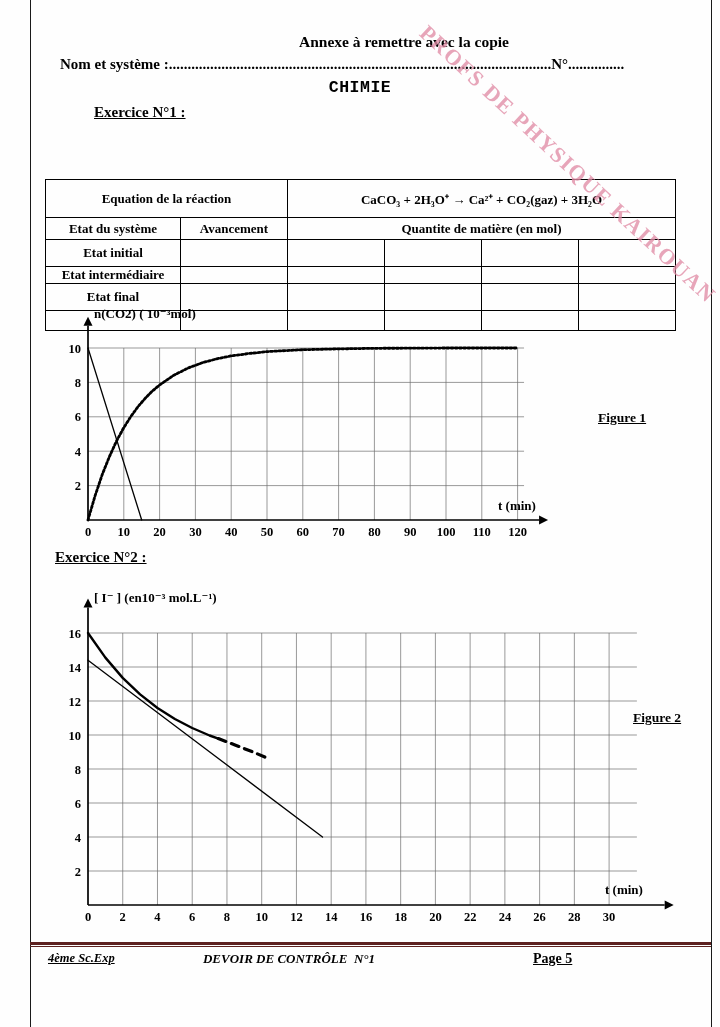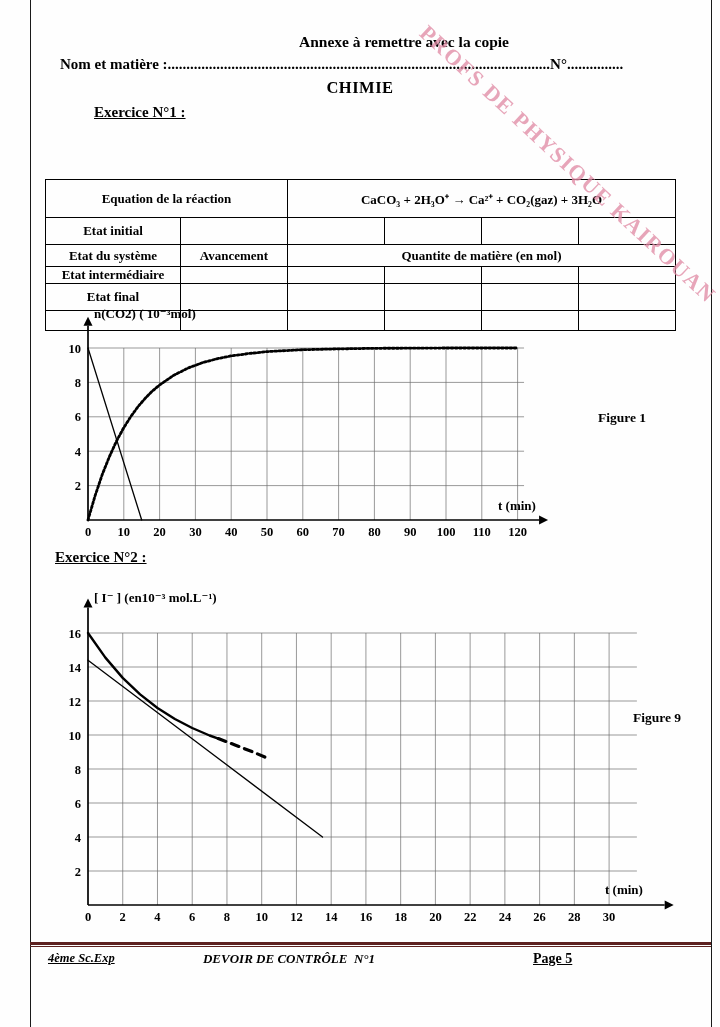--- a/index.html
+++ b/index.html
@@ -6,39 +6,39 @@
   body{background:#ffffff;}
   .page{position:relative;width:720px;height:1027px;background:#fefefe;
         font-family:"Liberation Serif",serif;color:#000;overflow:hidden;margin:0 auto;}
   .side-border{position:absolute;top:0;height:1027px;border-left:1.5px solid #1a1a1a;}
   .sb-left{left:30px;} .sb-right{left:711px;}
   .doc-title{position:absolute;top:33px;left:0;width:720px;text-align:center;
              font-weight:bold;font-size:15.5px;margin-left:44px;}
   .name-line{position:absolute;top:56px;left:60px;width:612px;font-weight:bold;
              font-size:15px;white-space:nowrap;overflow:hidden;}
   .subject{position:absolute;top:78px;left:0;width:720px;text-align:center;
-           font-weight:bold;font-size:16.5px;letter-spacing:0.5px;}
+           font-weight:bold;font-size:16.5px;letter-spacing:0.5px;font-family:Liberation Mono, monospace;}
   .ex-title{position:absolute;left:55px;font-weight:bold;font-size:15px;
             text-decoration:underline;}
   .ex1{top:104px;margin-left:39px;} .ex2{top:549px;}
   .tbl{position:absolute;left:45px;top:133px;width:630px;border-collapse:collapse;
        table-layout:fixed;margin-top:46px;}
   .tbl td{border:1.4px solid #000;text-align:center;vertical-align:middle;
           font-weight:bold;font-size:13px;padding:0 2px;overflow:hidden;}
   .eq-label{font-size:13.5px;}
   .eq-cell{font-size:14px;font-family:Liberation Serif, serif;}
   .qty-hdr{font-size:12px;}
   .chart{position:absolute;}
   .c1{left:30px;top:298px;width:620px;height:250px;}
   .c2{left:30px;top:582px;width:660px;height:345px;}
   .axis-label{position:absolute;font-weight:bold;font-size:13px;white-space:nowrap;
               font-family:"Liberation Serif","DejaVu Sans",serif;}
   .ylab1{left:64px;top:8px;} .xlab1{left:468px;top:200px;}
   .ylab2{left:64px;top:8px;} .xlab2{left:575px;top:300px;}
-  .fig-label{position:absolute;font-weight:bold;font-size:13.5px;}
+  .fig-label{position:absolute;font-weight:bold;font-size:13.5px;text-decoration:underline;}
   .fl1{left:598px;top:410px;} .fl2{left:633px;top:710px;}
   .watermark{position:absolute;left:432px;top:20px;transform:rotate(43deg);
              transform-origin:0 0;font-size:22px;font-weight:bold;letter-spacing:1.5px;
              color:rgba(224,140,165,0.78);white-space:nowrap;z-index:6;pointer-events:none;
              font-family:"Liberation Serif","DejaVu Sans",serif;}
   .footer-rule{position:absolute;left:30px;top:942px;width:681px;height:5px;
                border-top:3px solid #5d2120;border-bottom:1.3px solid #5d2120;}
   .f-left{position:absolute;left:48px;top:951px;font-style:italic;font-weight:bold;
           font-size:12.5px;text-decoration:underline;}
   .f-center{position:absolute;left:0;top:951px;width:578px;text-align:center;
@@ -50,52 +50,52 @@
 <body>
 
 <div class="page">
   <div class="side-border sb-left"></div>
   <div class="side-border sb-right"></div>
 
   <div class="watermark">PROFS DE PHYSIQUE KAIROUAN</div>
 
   <div class="doc-title">Annexe à remettre avec la copie</div>
 
-  <div class="name-line"><span>Nom et matière :</span><span>......................................................................................................</span><span>N°</span><span>...............</span></div>
+  <div class="name-line"><span>Nom et système :</span><span>......................................................................................................</span><span>N°</span><span>...............</span></div>
 
   <div class="subject">CHIMIE</div>
 
   <div class="ex-title ex1">Exercice N°1 :</div>
 
   <table class="tbl">
     <colgroup>
       <col style="width:135px">
         <col style="width:107px">
       <col style="width:97px">
         <col style="width:97px">
         <col style="width:97px">
         <col style="width:97px">
     </colgroup>
     <tbody>
         <tr style="height:38px">
       <td colspan="2" class="eq-label">Equation de la réaction</td>
       <td colspan="4" class="eq-cell">CaCO₃  +  2H₃O⁺    →    Ca²⁺  +  CO₂(gaz)   +  3H₂O</td>
     </tr>
-    <tr style="height:27px">
-      <td>Etat initial</td>
-      <td></td>
-      <td></td>
-      <td></td>
-      <td></td>
-      <td></td>
-    </tr>
     <tr style="height:22px">
       <td>Etat du système</td>
       <td>Avancement</td>
       <td colspan="4" class="qty-hdr">Quantite de matière (en mol)</td>
+    </tr>
+    <tr style="height:27px">
+      <td>Etat initial</td>
+      <td></td>
+      <td></td>
+      <td></td>
+      <td></td>
+      <td></td>
     </tr>
     <tr style="height:14px">
       <td>Etat intermédiaire</td>
       <td></td>
       <td></td>
       <td></td>
       <td></td>
       <td></td>
     </tr>
     <tr style="height:27px">
@@ -237,19 +237,19 @@
           <text x="51" y="89.5" text-anchor="end">14</text>
           <text x="51" y="55.5" text-anchor="end">16</text>
         </g>
         <polyline points="58.0,51.0 75.4,75.6 92.7,95.9 110.1,112.4 127.5,126.0 144.9,137.0 162.2,146.0 179.6,153.5 188.3,156.6" fill="none" stroke="#000" stroke-width="2.4" stroke-linecap="round" stroke-linejoin="round"></polyline>
         <polyline points="188.3,156.6 205.6,163.2 223.0,170.0 236.9,175.9" fill="none" stroke="#000" stroke-width="3.2" stroke-linecap="round" stroke-linejoin="round" stroke-dasharray="8 6"></polyline>
         <polyline points="58.0,78.2 292.5,255.0" fill="none" stroke="#000" stroke-width="1.3" stroke-linecap="round" stroke-linejoin="round"></polyline>
       </svg>
     <div class="axis-label ylab2">[ I⁻ ] (en10⁻³ mol.L⁻¹)</div>
     <div class="axis-label xlab2">t (min)</div>
   </div>
-  <div class="fig-label fl2">Figure 9</div>
+  <div class="fig-label fl2">Figure 2</div>
 
   <div class="footer-rule"></div>
   <div class="f-left">4ème Sc.Exp</div>
   <div class="f-center">DEVOIR DE CONTRÔLE  N°1</div>
   <div class="f-right">Page 5</div>
 </div>
 
 </body></html>

